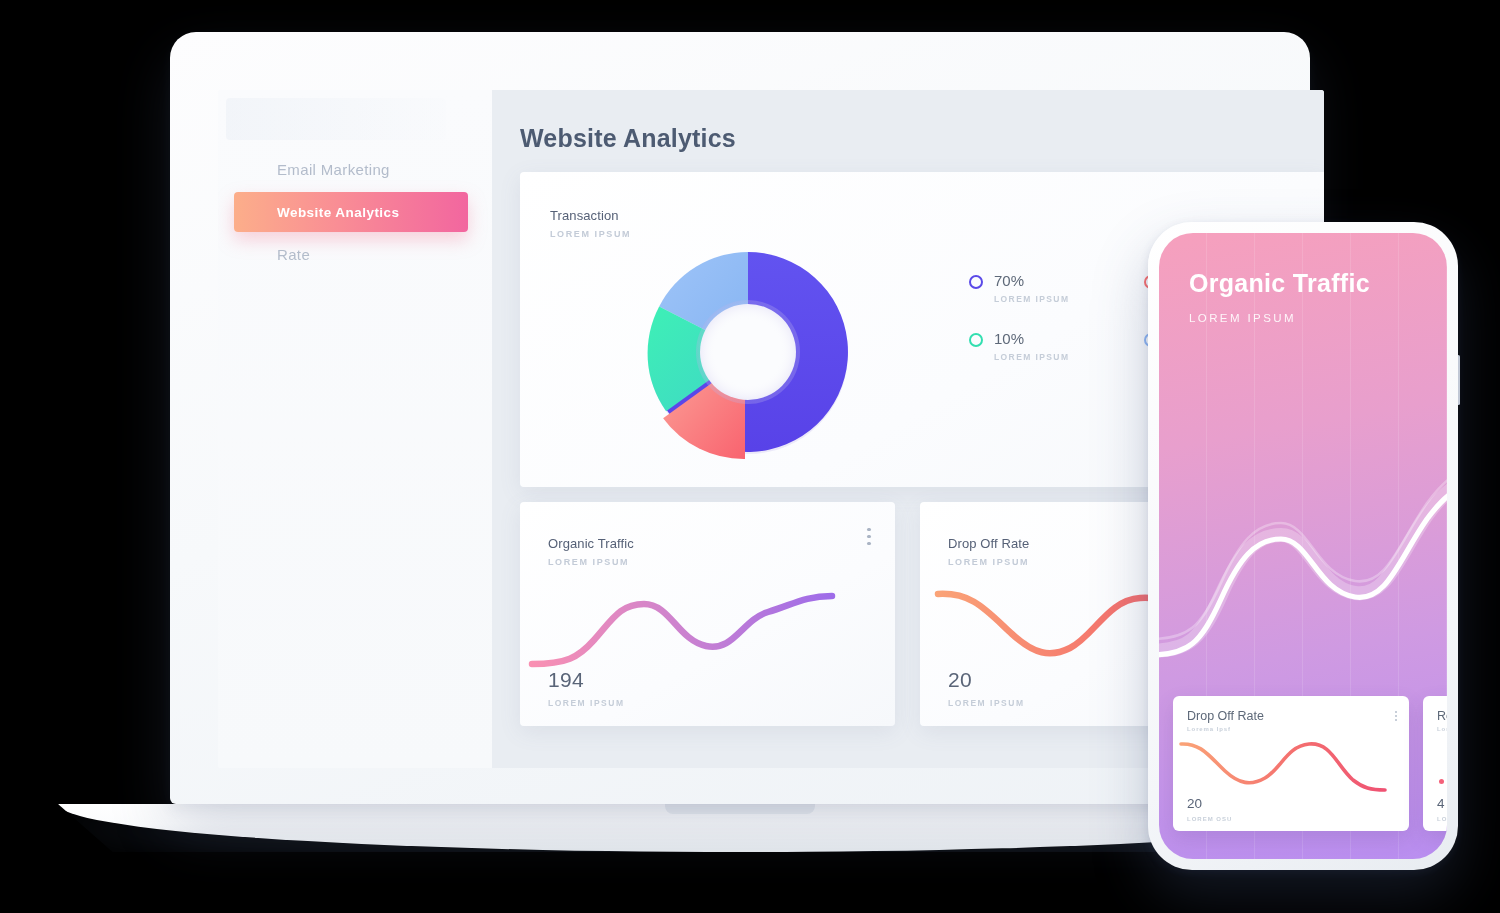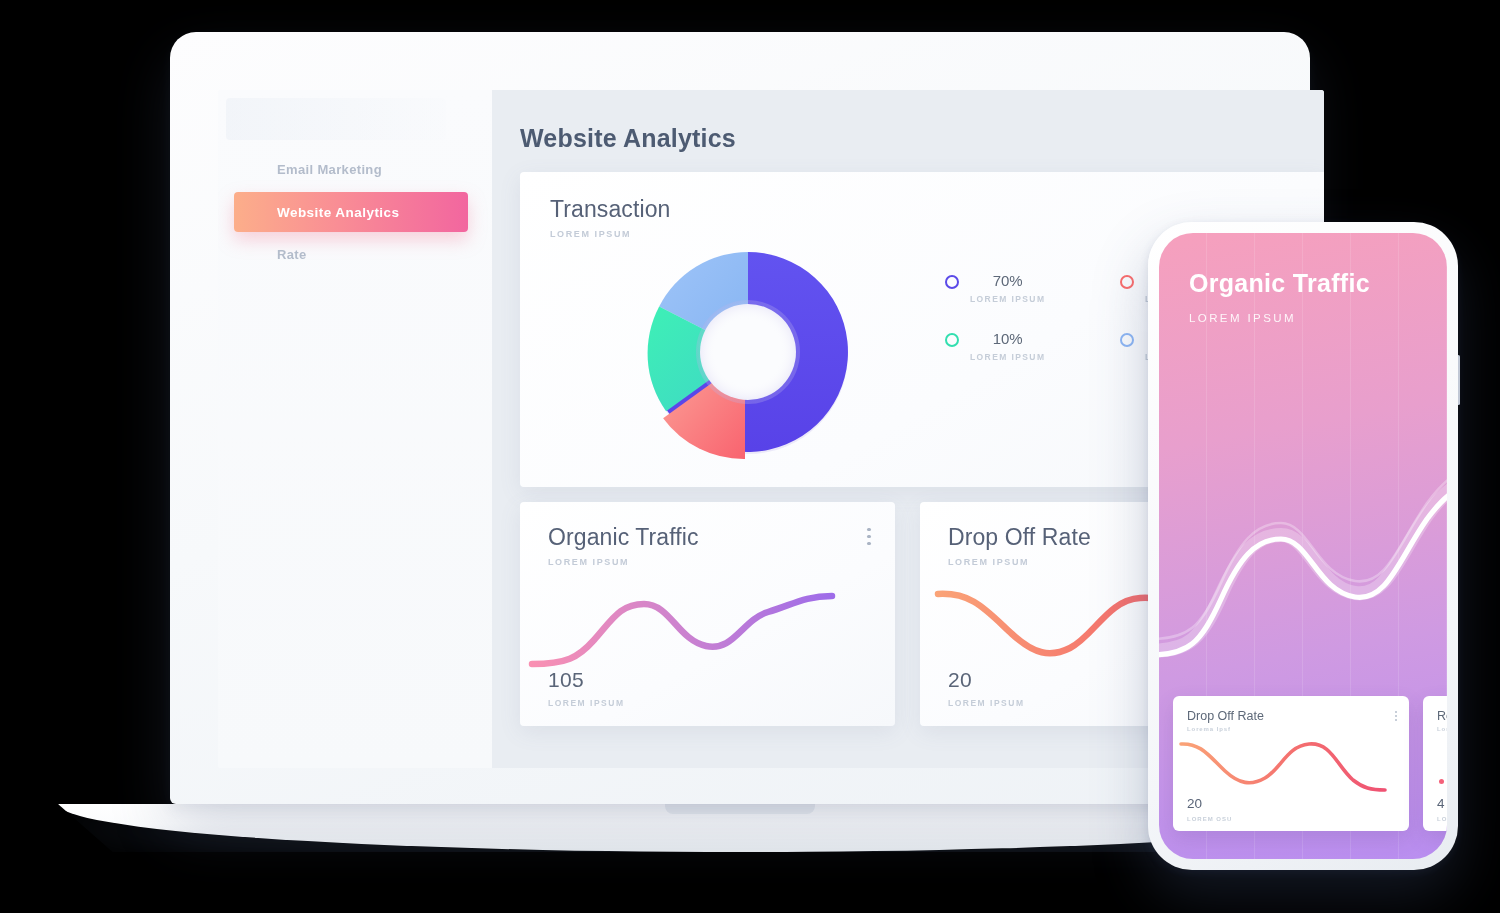--- a/index.html
+++ b/index.html
@@ -47,21 +47,21 @@
   }
   .logo-block {
     position: absolute; left: 8px; top: 8px; width: 220px; height: 42px;
     background: linear-gradient(90deg,rgba(233,238,245,.85), rgba(243,246,250,.3));
     border-radius: 4px; opacity: .55;
   }
   .nav { position: absolute; left: 0; top: 62px; width: 100%; }
   .nav-item {
     height: 35px; display: flex; align-items: center;
     padding-left: 59px; margin-bottom: 5px;
-    font-size: 13px; letter-spacing: .35px; color: #b3bccb; font-weight: 700;
+    font-size: 15px; letter-spacing: .35px; color: #b3bccb; font-weight: 400;
     white-space: nowrap;
   }
   .nav-item.active {
     margin-left: 16px; margin-right: 24px; padding-left: 43px; height: 40px;
     background: linear-gradient(90deg,#fcae8a 0%, #f98d95 45%, #f2669f 100%);
     border-radius: 4px; color: #ffffff; font-weight: bold;
     letter-spacing: .45px; font-size: 13.5px;
     box-shadow: 0 8px 18px rgba(244,127,151,.34);
   }
 
@@ -79,31 +79,31 @@
     background: linear-gradient(150deg,#ffffff 0%, #fbfcfe 60%, #f6f8fb 100%);
     border-radius: 4px;
     box-shadow: 0 6px 22px rgba(96,112,145,.10);
   }
 
   
   .card-transaction {
     position: absolute; left: 28px; top: 82px; width: 808px; height: 315px;
     padding: 24px 0 0 30px;
   }
-  .card-title { font-size: 23px; color: #566177; letter-spacing: .1px; }
+  .card-title { font-size: 13px; color: #566177; letter-spacing: .1px; margin-top: 12px; }
   .card-sub {
     margin-top: 6px; font-size: 9px; letter-spacing: 1.6px;
     color: #c3cbd7; font-weight: bold;
   }
 
   .donut-wrap { position: absolute; left: 104px; top: 56px; width: 248px; height: 248px; }
 
   .legend {
-    position: absolute; left: 425px; top: 100px;
-    display: grid; grid-template-columns: 175px 175px; gap: 26px 0; text-align: center;
+    position: absolute; left: 449px; top: 100px;
+    display: grid; grid-template-columns: 175px 175px; gap: 26px 0;
   }
   .legend-item { display: flex; align-items: flex-start; gap: 11px; }
   .legend-ring {
     width: 14px; height: 14px; border-radius: 50%; border: 2.6px solid #5b4ae8;
     margin-top: 3px; flex: none;
   }
   .legend-pct { font-size: 15px; color: #5d6878; font-weight: 400; line-height: 1.1; }
   .legend-lorem {
     margin-top: 4px; font-size: 8.5px; letter-spacing: 1.4px;
     color: #c5cdd8; font-weight: bold;
@@ -299,21 +299,21 @@
             <svg class="spark" viewBox="0 0 375 100" preserveAspectRatio="none">
               <defs>
                 <linearGradient id="otLine" x1="0" y1="0" x2="1" y2="0">
                   <stop offset="0%" stop-color="#f990b2"></stop>
                   <stop offset="50%" stop-color="#cc82cf"></stop>
                   <stop offset="100%" stop-color="#9e6ce9"></stop>
                 </linearGradient>
               </defs>
               <path d="M12 88 C46 88 58 82 74 64 C92 44 100 28 124 28 C150 28 158 64 186 70 C214 76 222 44 248 36 C272 29 284 20 312 20" fill="none" stroke="url(#otLine)" stroke-width="6.5" stroke-linecap="round"></path>
             </svg>
-            <div class="card-val">105</div>
+            <div class="card-val">194</div>
             <div class="card-val-sub">LOREM IPSUM</div>
           </div>
 
           <div class="card card-sm right">
             <div class="card-title">Drop Off Rate</div>
             <div class="card-sub">LOREM IPSUM</div>
             <svg class="spark" viewBox="0 0 375 100" preserveAspectRatio="none">
               <defs>
                 <linearGradient id="doLine" x1="0" y1="0" x2="1" y2="0">
                   <stop offset="0%" stop-color="#faa377"></stop>

